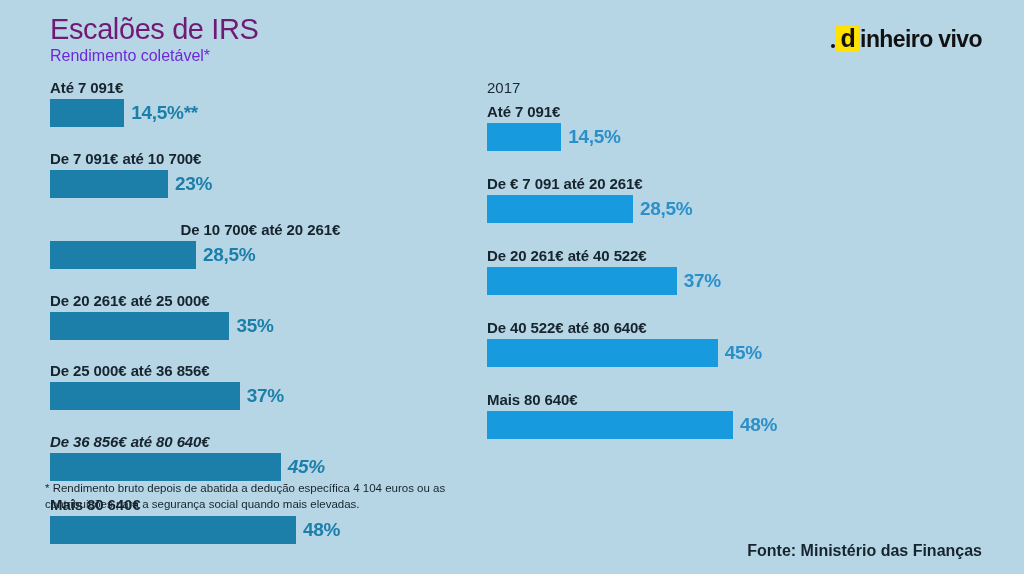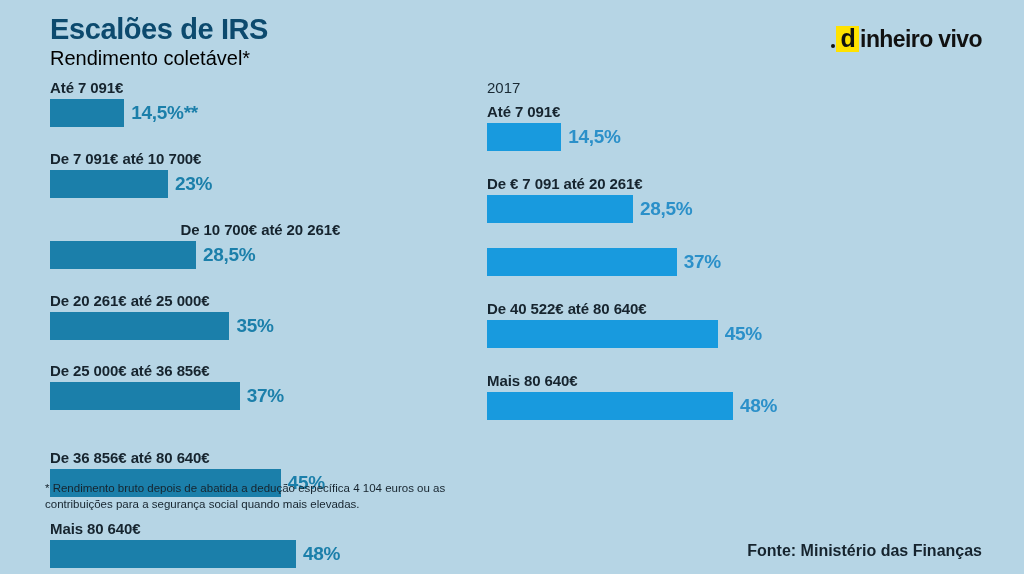--- a/index.html
+++ b/index.html
@@ -22,30 +22,30 @@
   }
 
   
   .header {
     position: absolute;
     left: 50px;
     top: 14px;
   }
   .title {
     font-size: 29px;
-    font-weight: bold;
-    color: #0c4a6e;
+    font-weight: normal;
+    color: #701a75;
     letter-spacing: -0.4px;
     line-height: 1.05;
     margin: 0;
     white-space: nowrap;
   }
   .subtitle {
-    font-size: 20px;
-    color: #000000;
+    font-size: 16px;
+    color: #6d28d9;
     margin: 3px 0 0 0;
     line-height: 1.1;
     white-space: nowrap;
   }
 
   
   .logo {
     position: absolute;
     right: 42px;
     top: 24px;
@@ -200,28 +200,28 @@
             <div class="bar-value value-2018">28,5%</div>
           </div>
         </div>
         <div class="row" style="margin-bottom: 23px;">
           <div class="row-label">De 20 261€ até 25 000€</div>
           <div class="bar-line">
             <div class="bar bar-2018" style="width: 179.375px; background: rgb(27, 127, 170);"></div>
             <div class="bar-value value-2018">35%</div>
           </div>
         </div>
-        <div class="row" style="margin-bottom: 40px;">
+        <div class="row" style="margin-bottom: 24px;">
           <div class="row-label">De 25 000€ até 36 856€</div>
           <div class="bar-line">
             <div class="bar bar-2018" style="width: 189.625px; background: rgb(27, 127, 170);"></div>
             <div class="bar-value value-2018">37%</div>
           </div>
         </div>
-        <div class="row" style="margin-bottom: 24px;">
+        <div class="row" style="margin-bottom: 16px; font-style: italic;">
           <div class="row-label">De 36 856€ até 80 640€</div>
           <div class="bar-line">
             <div class="bar bar-2018" style="width: 230.625px; background: rgb(27, 127, 170);"></div>
             <div class="bar-value value-2018">45%</div>
           </div>
         </div>
         <div class="row" style="margin-bottom: 24px;">
           <div class="row-label">Mais 80 640€</div>
           <div class="bar-line">
             <div class="bar bar-2018" style="width: 246px; background: rgb(27, 127, 170);"></div>
@@ -242,20 +242,21 @@
           </div>
         </div>
         <div class="row" style="margin-bottom: 25px;">
           <div class="row-label">De € 7 091 até 20 261€</div>
           <div class="bar-line">
             <div class="bar bar-2017" style="width: 146.062px; background: rgb(24, 154, 222);"></div>
             <div class="bar-value value-2017">28,5%</div>
           </div>
         </div>
         <div class="row" style="margin-bottom: 25px;">
+          <div class="row-label">De 20 261€ até 40 522€</div>
           <div class="bar-line">
             <div class="bar bar-2017" style="width: 189.625px; background: rgb(24, 154, 222);"></div>
             <div class="bar-value value-2017">37%</div>
           </div>
         </div>
         <div class="row" style="margin-bottom: 25px;">
           <div class="row-label">De 40 522€ até 80 640€</div>
           <div class="bar-line">
             <div class="bar bar-2017" style="width: 230.625px; background: rgb(24, 154, 222);"></div>
             <div class="bar-value value-2017">45%</div>

